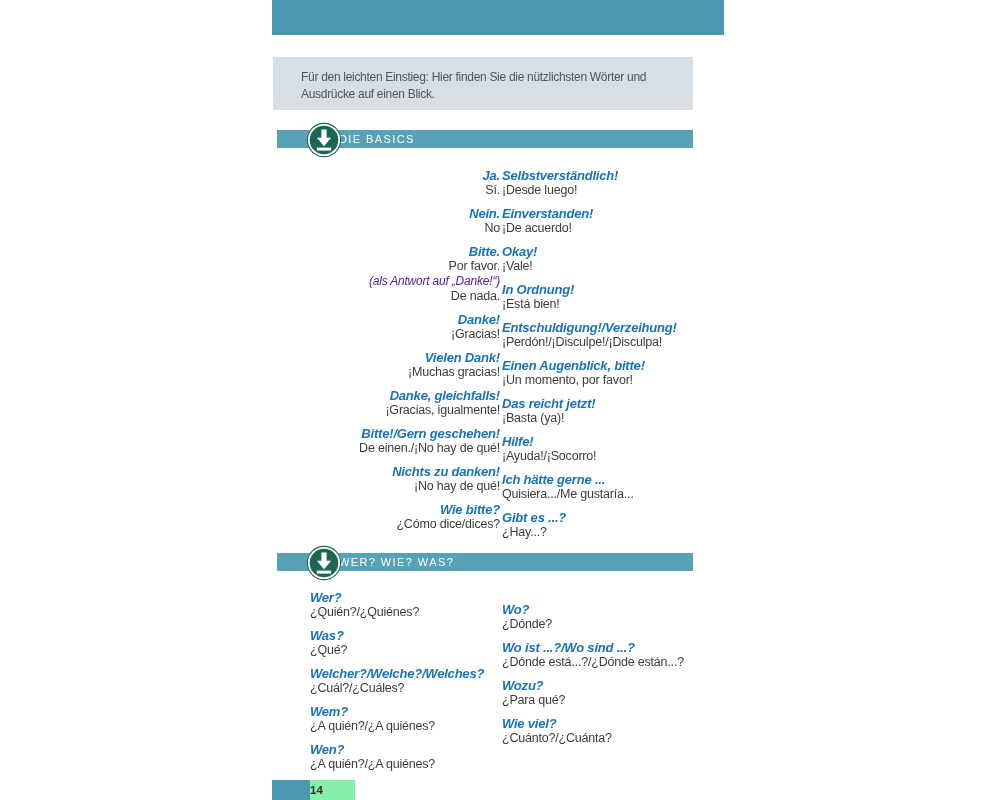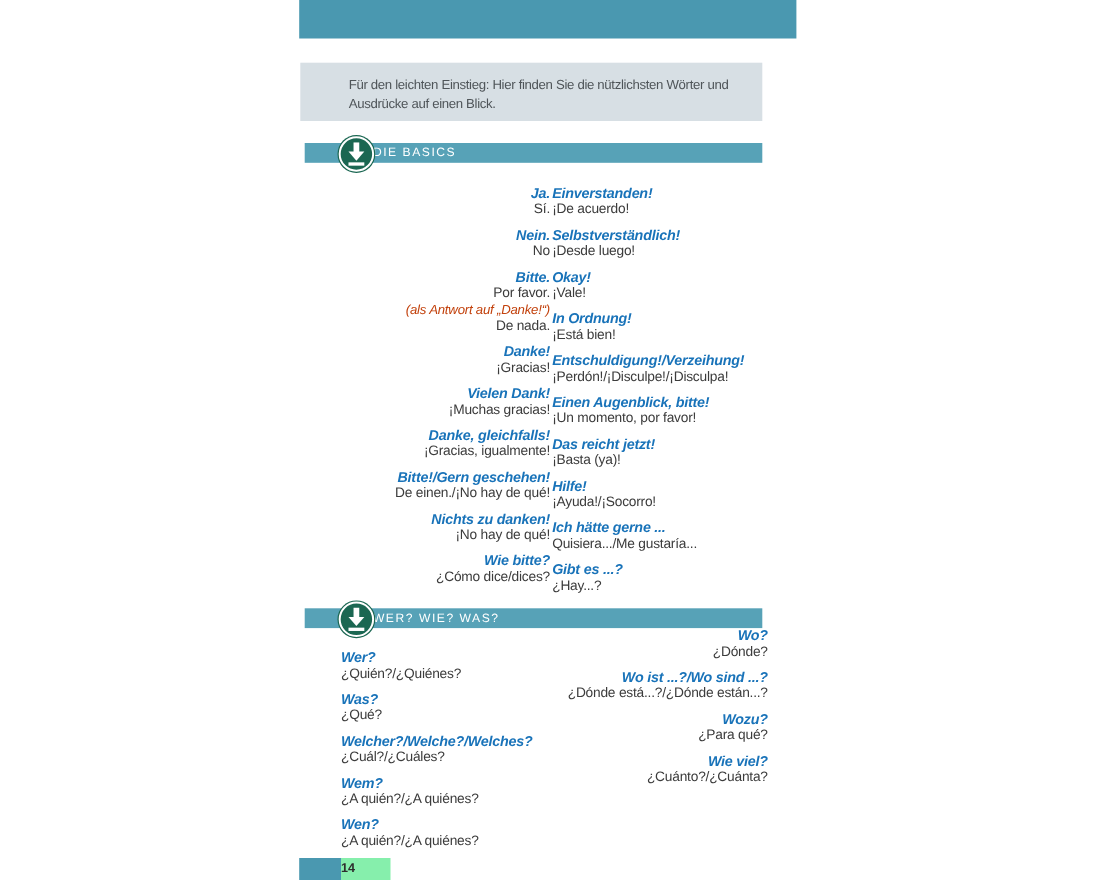--- a/index.html
+++ b/index.html
@@ -7,21 +7,21 @@
     width:1000px;height:800px;position:relative;background:#ffffff;
     font-family:"Liberation Sans",sans-serif;overflow:hidden;
   }
   .top-bar{
     position:absolute;left:272px;top:0;width:452px;height:35px;
     background:#4a98b0;
   }
   .intro-box{
     position:absolute;left:273px;top:57px;width:420px;height:53px;
     background:#d7dfe4;box-sizing:border-box;
-    padding:12px 10px 0 44px;
+    padding:12px 10px 0 28px;
     color:#4f5559;font-size:12px;line-height:17px;letter-spacing:-0.3px;
   }
   .intro-box div{white-space:nowrap;}
   .section-bar{
     position:absolute;left:277px;width:416px;height:18px;
     background:#57a2b7;
   }
   .section-bar .bar-title{
     padding-left:62px;line-height:18px;font-size:11px;font-weight:normal;
     letter-spacing:1.4px;color:#ffffff;white-space:nowrap;
@@ -31,37 +31,37 @@
   .entry{margin-bottom:8px;}
   .de{
     color:#1973b9;font-weight:bold;font-style:italic;
     font-size:13px;line-height:15px;letter-spacing:-0.2px;white-space:nowrap;
   }
   .line-es{
     color:#3c3c3c;font-size:12.5px;line-height:15px;
     letter-spacing:-0.2px;white-space:nowrap;
   }
   .line-note{
-    color:#c2410c;font-size:12px;font-style:italic;line-height:15px;
+    color:#4c1d95;font-size:12px;font-style:italic;line-height:15px;
     letter-spacing:-0.2px;white-space:nowrap;
   }
   .footer-tab{
     position:absolute;left:272px;top:780px;width:38px;height:20px;
     background:#4a98b0;
   }
   .page-num-box{
     position:absolute;left:310px;top:780px;width:45px;height:20px;
     background:#86efac;color:#2e2e2e;font-size:11.5px;font-weight:bold;
     text-align:left;line-height:20px;
   }
   
   #sec0-bar{top:130px;} #sec0-icon{top:122px;}
   #sec0-col0{left:310px;top:168px;text-align:right;} #sec0-col1{left:502px;top:168px;width:196px;}
   #sec1-bar{top:553px;} #sec1-icon{top:545px;}
-  #sec1-col0{left:310px;top:590px;} #sec1-col1{left:502px;top:570px;width:196px;text-align:right;}
+  #sec1-col0{left:310px;top:590px;} #sec1-col1{left:502px;top:602px;width:196px;}
 </style>
 </head>
 <body>
 
 <div class="top-bar"></div>
 
 <div class="intro-box">
   <div>Für den leichten Einstieg: Hier finden Sie die nützlichsten Wörter und</div>
   <div>Ausdrücke auf einen Blick.</div>
 </div>
@@ -111,26 +111,26 @@
       <div class="de">Nichts zu danken!</div>
       <div class="line-es">¡No hay de qué!</div>
     </div>
     <div class="entry">
       <div class="de">Wie bitte?</div>
       <div class="line-es">¿Cómo dice/dices?</div>
     </div>
   </div>
 <div class="col" id="sec0-col1">
     <div class="entry">
+      <div class="de">Selbstverständlich!</div>
+      <div class="line-es">¡Desde luego!</div>
+    </div>
+    <div class="entry">
       <div class="de">Einverstanden!</div>
       <div class="line-es">¡De acuerdo!</div>
-    </div>
-    <div class="entry">
-      <div class="de">Selbstverständlich!</div>
-      <div class="line-es">¡Desde luego!</div>
     </div>
     <div class="entry">
       <div class="de">Okay!</div>
       <div class="line-es">¡Vale!</div>
     </div>
     <div class="entry">
       <div class="de">In Ordnung!</div>
       <div class="line-es">¡Está bien!</div>
     </div>
     <div class="entry">

